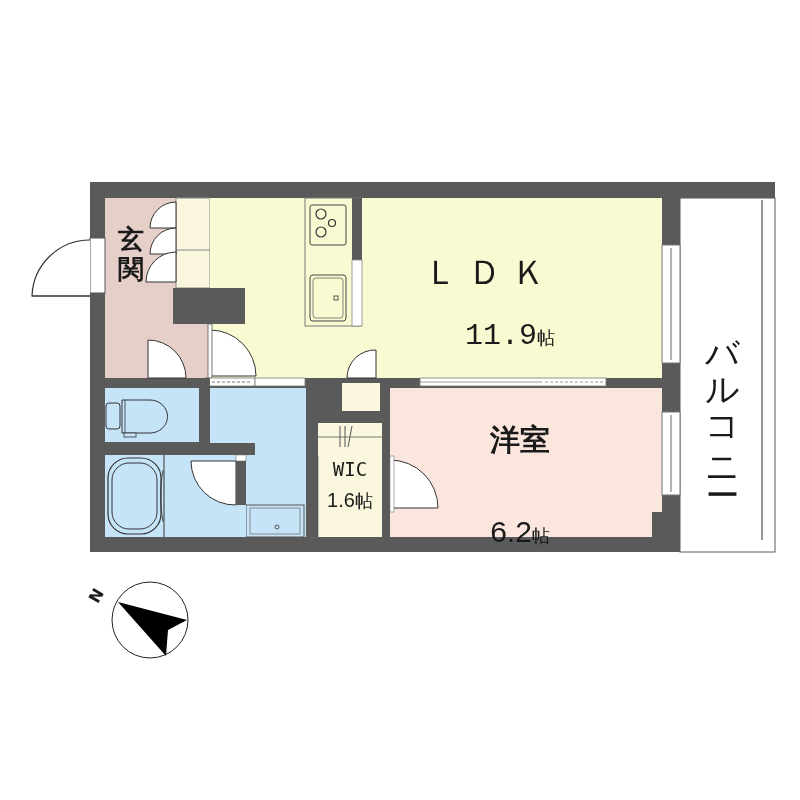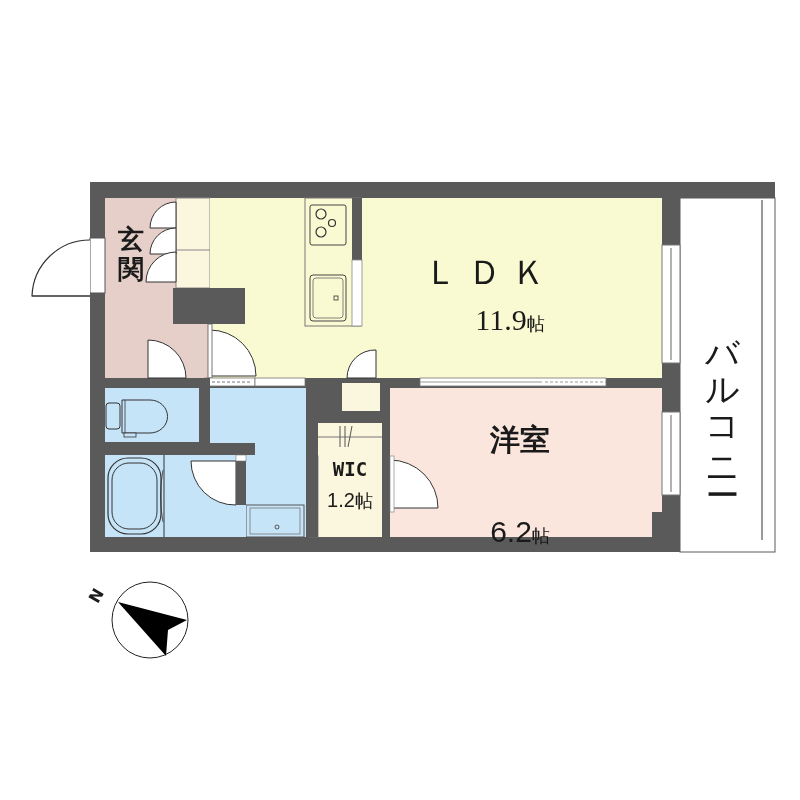--- a/index.html
+++ b/index.html
@@ -1,24 +1,24 @@
 <!DOCTYPE html>
 <html><head>
   <meta charset="utf-8">
   <style>
     html, body { margin:0; padding:0; background:#ffffff; }
     body { width:800px; height:800px; position:relative; overflow:hidden; font-family:"DejaVu Sans", sans-serif; }
     svg { position:absolute; left:0; top:0; }
     .lbl { position:absolute; color:#1a1a1a; text-align:center; white-space:nowrap; line-height:1; }
     .ldk-name { left:420px; top:255px; width:140px; font-size:34px; letter-spacing:10px; font-family:"DejaVu Sans", sans-serif; }
-    .ldk-size { left:440px; top:305px; width:140px; font-size:30px; font-family:Liberation Serif, serif; }
+    .ldk-size { left:440px; top:321px; width:140px; font-size:30px; font-family:Liberation Mono, monospace; }
     .ldk-size small, .room-size small, .wic-size small { font-size:18px; }
     .room-name { left:460px; top:425px; width:120px; font-size:30px; font-weight:bold; font-family:Liberation Sans, sans-serif; }
     .room-size { left:460px; top:475px; width:120px; font-size:30px; font-family:"Liberation Sans", sans-serif;margin-top:42px; }
-    .wic-name { left:318px; top:460px; width:64px; font-size:19px; font-family:"DejaVu Sans Mono", monospace; font-weight:bold; }
+    .wic-name { left:318px; top:460px; width:64px; font-size:19px; font-family:"DejaVu Sans Mono", monospace; font-weight:normal; }
     .wic-size { left:318px; top:490px; width:64px; font-size:20px; font-family:"Liberation Sans", sans-serif; }
     .entry { left:110px; top:225px; width:34px; font-size:26px; font-weight:bold; line-height:1.15; white-space:normal;text-align:right; }
     .balcony { left:700px; top:315px; width:40px; font-size:34px; writing-mode:vertical-rl; text-orientation:upright; line-height:1; letter-spacing:2px; }
   </style>
 </head>
 <body>
 
 <svg width="800" height="800" viewBox="0 0 800 800" xmlns="http://www.w3.org/2000/svg">
 
   <rect x="90" y="182" width="590" height="370" fill="#5a5a5a"></rect>
@@ -124,18 +124,18 @@
   </g>
 </svg>
 
 <div class="lbl ldk-name">ＬＤＫ</div>
 <div class="lbl ldk-size"><span>11.9</span><small>帖</small></div>
 
 <div class="lbl room-name">洋室</div>
 <div class="lbl room-size"><span>6.2</span><small>帖</small></div>
 
 <div class="lbl wic-name">WIC</div>
-<div class="lbl wic-size"><span>1.2</span><small>帖</small></div>
+<div class="lbl wic-size"><span>1.6</span><small>帖</small></div>
 
 <div class="lbl entry">玄関</div>
 <div class="lbl balcony">バルコニー</div>
 
 <div class="lbl" style="left:90px;top:588px;font-size:16px;font-weight:bold;transform:rotate(-60deg);">N</div>
 
 </body></html>

